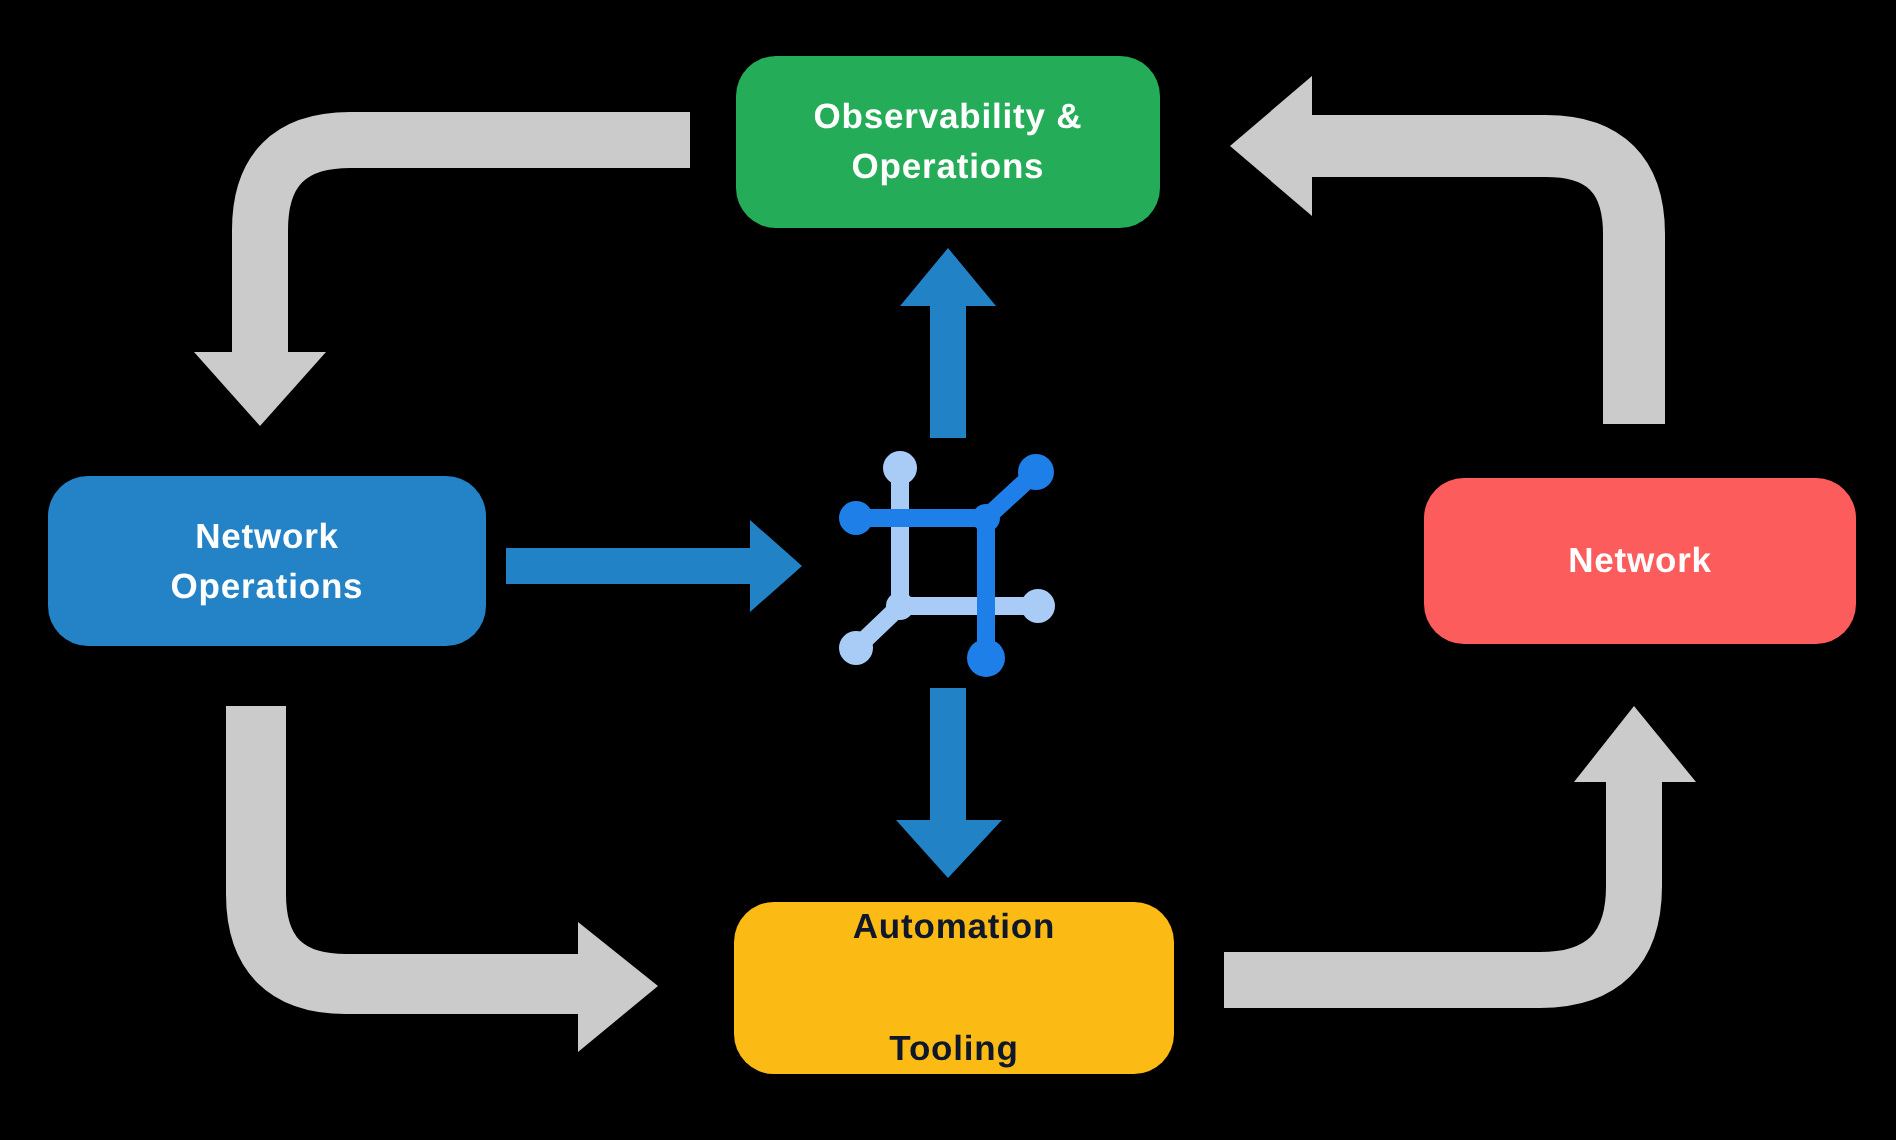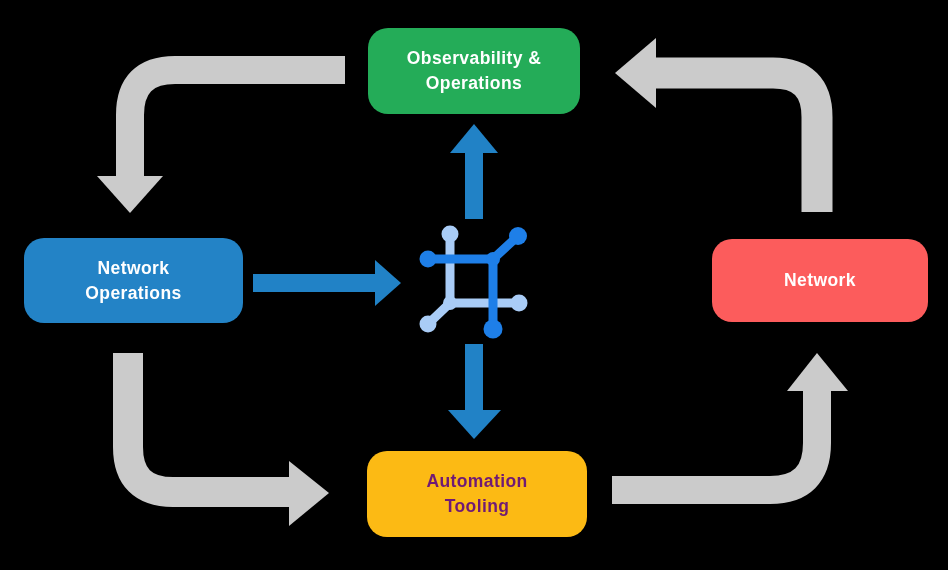--- a/index.html
+++ b/index.html
@@ -100,18 +100,18 @@
 
   <div class="node" id="node-operations" style="background: rgb(35, 131, 198); color: rgb(255, 255, 255);">
     <span>Network</span>
     <span>Operations</span>
   </div>
 
   <div class="node" id="node-infrastructure" style="background: rgb(252, 92, 92); color: rgb(255, 255, 255);">
     <span>Network</span>
   </div>
 
-  <div class="node" id="node-automation" style="background: rgb(252, 186, 20); color: #701a75;">
+  <div class="node" id="node-automation" style="background: rgb(252, 186, 20); color: #0f172a; justify-content: space-between;">
     <span>Automation</span>
     <span>Tooling</span>
   </div>
 
 </div>
 
 </body></html>

